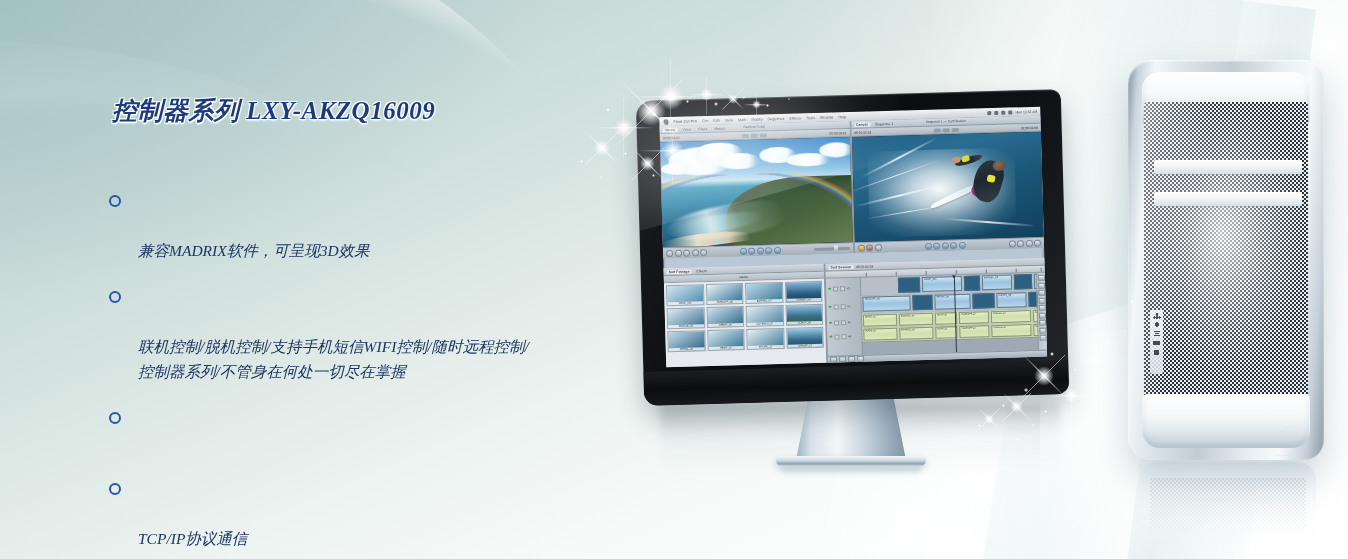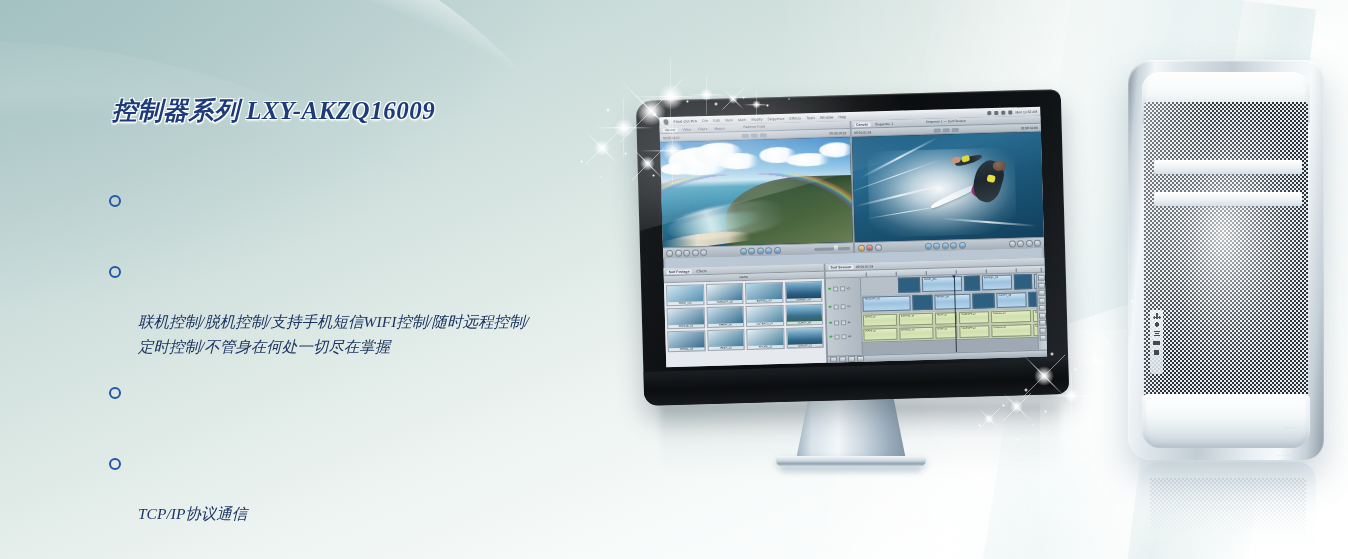--- a/index.html
+++ b/index.html
@@ -1098,25 +1098,26 @@
   </div>
 
   <div class="text-col">
     <div class="title-wrap">
       <div class="title-line1">控制器系列 LXY-AKZQ16009</div>
     </div>
 
     <ul class="feature-list">
       <li class="feature-item">
         <span class="bullet"></span>
+        <span>兼容MADRIX软件，可呈现3D效果</span>
       </li>
       <li class="feature-item">
         <span class="bullet"></span>
         <span>联机控制/脱机控制/支持手机短信WIFI控制/随时远程控制/
-定时控制/不管身在何处一切尽在掌握</span>
+控制器系列/不管身在何处一切尽在掌握</span>
       </li>
       <li class="feature-item">
         <span class="bullet"></span>
       </li>
       <li class="feature-item">
         <span class="bullet"></span>
         <span>TCP/IP协议通信</span>
       </li>
 
     </ul>

